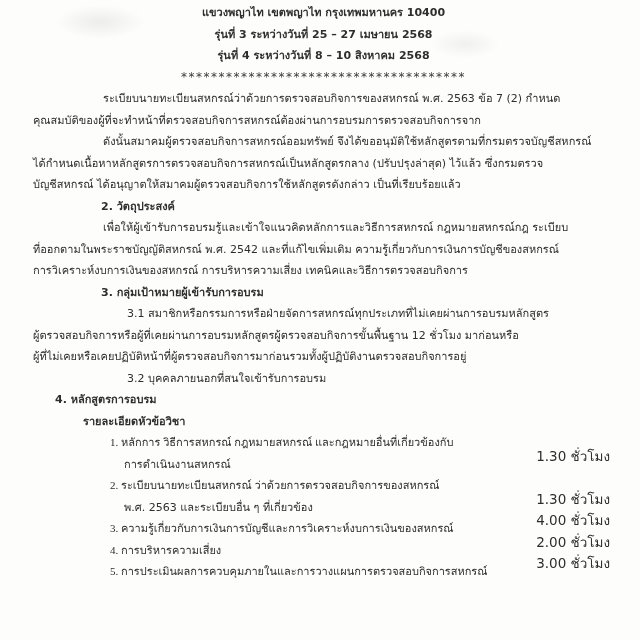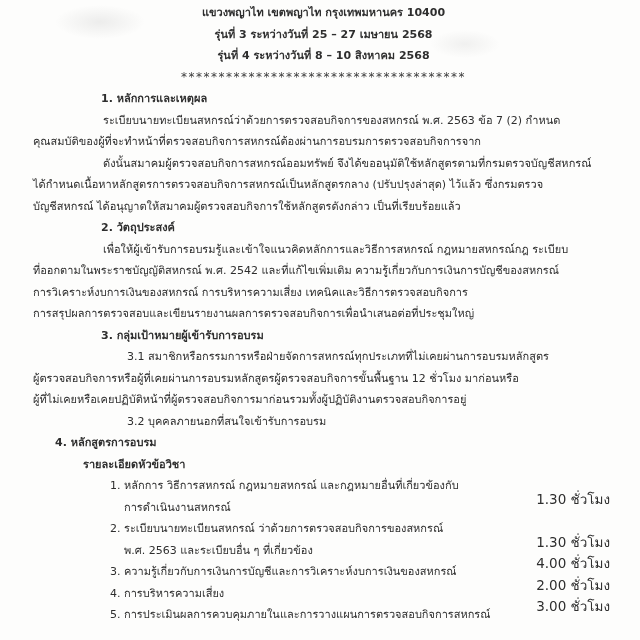--- a/index.html
+++ b/index.html
@@ -28,52 +28,50 @@
     white-space: nowrap;
   }
   .center  { text-align: center; font-weight: bold; }
   .divider { text-align: center; font-weight: normal; font-size: 12px; letter-spacing: 1.5px; color: #3a3a3a; }
   .h-sec   { font-weight: bold; padding-left: 68px; }
   .h-sec4  { font-weight: bold; padding-left: 22px; }
   .sub     { font-weight: bold; padding-left: 50px; }
   .indent  { padding-left: 70px; }
   .item3   { padding-left: 94px; }
   .topic   { position: relative; }
-  .t1      { padding-left: 77px; }
+  .t1      { padding-left: 77px; font-family: Liberation Serif, serif; }
   .t2      { padding-left: 91px; }
   .hours {
     position: absolute; right: 4px; bottom: 8px;
     height: 21.5px; line-height: 21.5px;
     font-size: 13.5px; white-space: nowrap;
   }
 </style>
 </head>
 <body>
 
 <div class="page">
   <div class="smudge smudge-a"></div>
   <div class="smudge smudge-b"></div>
 
   <div class="line center">แขวงพญาไท เขตพญาไท กรุงเทพมหานคร 10400</div>
   <div class="line center">รุ่นที่ 3 ระหว่างวันที่ 25 – 27 เมษายน 2568</div>
   <div class="line center">รุ่นที่ 4 ระหว่างวันที่ 8 – 10 สิงหาคม 2568</div>
   <div class="line divider">**************************************</div>
 
-  <div class="line h-sec">1. หลักการและเหตุผล</div>
   <div class="line indent">ระเบียบนายทะเบียนสหกรณ์ว่าด้วยการตรวจสอบกิจการของสหกรณ์ พ.ศ. 2563 ข้อ 7 (2) กำหนด</div>
   <div class="line">คุณสมบัติของผู้ที่จะทำหน้าที่ตรวจสอบกิจการสหกรณ์ต้องผ่านการอบรมการตรวจสอบกิจการจาก</div>
   <div class="line indent">ดังนั้นสมาคมผู้ตรวจสอบกิจการสหกรณ์ออมทรัพย์ จึงได้ขออนุมัติใช้หลักสูตรตามที่กรมตรวจบัญชีสหกรณ์</div>
   <div class="line">ได้กำหนดเนื้อหาหลักสูตรการตรวจสอบกิจการสหกรณ์เป็นหลักสูตรกลาง (ปรับปรุงล่าสุด) ไว้แล้ว ซึ่งกรมตรวจ</div>
   <div class="line">บัญชีสหกรณ์ ได้อนุญาตให้สมาคมผู้ตรวจสอบกิจการใช้หลักสูตรดังกล่าว เป็นที่เรียบร้อยแล้ว</div>
 
   <div class="line h-sec">2. วัตถุประสงค์</div>
   <div class="line indent">เพื่อให้ผู้เข้ารับการอบรมรู้และเข้าใจแนวคิดหลักการและวิธีการสหกรณ์ กฎหมายสหกรณ์กฎ ระเบียบ</div>
   <div class="line">ที่ออกตามในพระราชบัญญัติสหกรณ์ พ.ศ. 2542 และที่แก้ไขเพิ่มเติม ความรู้เกี่ยวกับการเงินการบัญชีของสหกรณ์</div>
   <div class="line">การวิเคราะห์งบการเงินของสหกรณ์ การบริหารความเสี่ยง เทคนิคและวิธีการตรวจสอบกิจการ</div>
-  <div class="line">การสรุปผลการตรวจสอบและเขียนรายงานผลการตรวจสอบกิจการเพื่อนำเสนอต่อที่ประชุมใหญ่</div>
 
   <div class="line h-sec">3. กลุ่มเป้าหมายผู้เข้ารับการอบรม</div>
   <div class="line item3">3.1 สมาชิกหรือกรรมการหรือฝ่ายจัดการสหกรณ์ทุกประเภทที่ไม่เคยผ่านการอบรมหลักสูตร</div>
   <div class="line">ผู้ตรวจสอบกิจการหรือผู้ที่เคยผ่านการอบรมหลักสูตรผู้ตรวจสอบกิจการขั้นพื้นฐาน 12 ชั่วโมง มาก่อนหรือ</div>
   <div class="line">ผู้ที่ไม่เคยหรือเคยปฏิบัติหน้าที่ผู้ตรวจสอบกิจการมาก่อนรวมทั้งผู้ปฏิบัติงานตรวจสอบกิจการอยู่</div>
   <div class="line item3">3.2 บุคคลภายนอกที่สนใจเข้ารับการอบรม</div>
 
   <div class="line h-sec4">4. หลักสูตรการอบรม</div>
   <div class="line sub">รายละเอียดหัวข้อวิชา</div>
 

